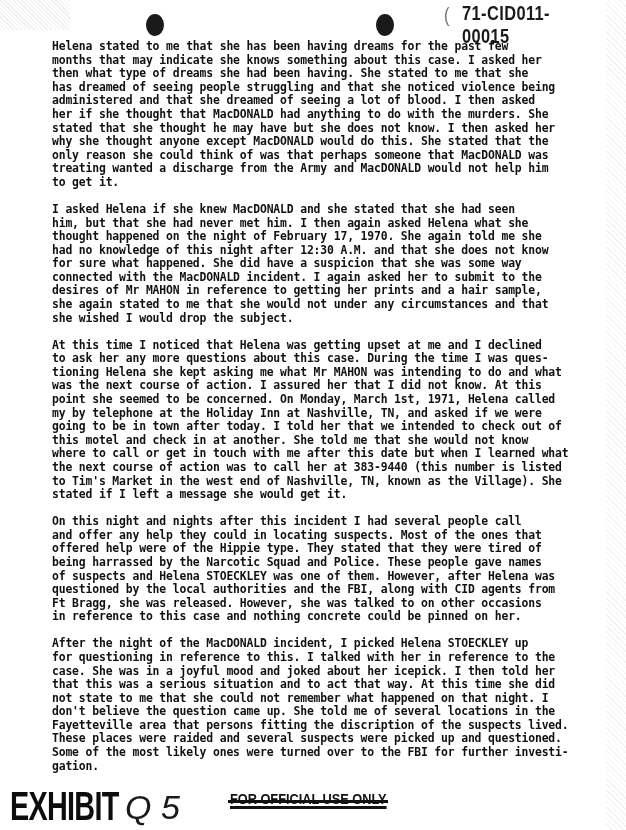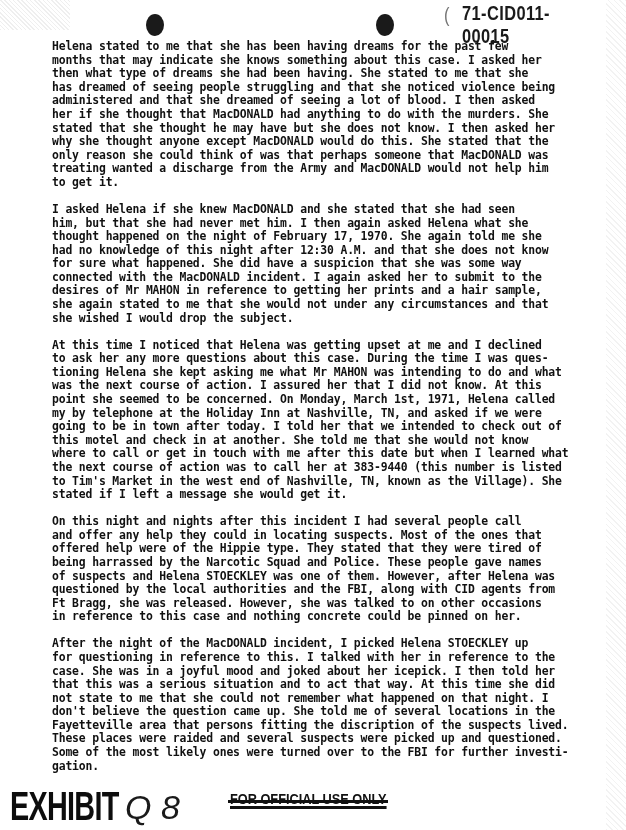--- a/index.html
+++ b/index.html
@@ -137,16 +137,16 @@
 not state to me that she could not remember what happened on that night.  I
 don't believe the question came up.  She told me of several locations in the
 Fayetteville area that persons fitting the discription of the suspects lived.
 These places were raided and several suspects were picked up and questioned.
 Some of the most likely ones were turned over to the FBI for further investi-
 gation.</p>
 </div>
 
 <div class="footer">
   <div class="exhibit">EXHIBIT</div>
-  <div class="exhibit-num">Q 8</div>
+  <div class="exhibit-num">Q 5</div>
   <div class="fouo">FOR OFFICIAL USE ONLY</div>
   <div class="fouo-strike"></div>
 </div>
 
 </body></html>

